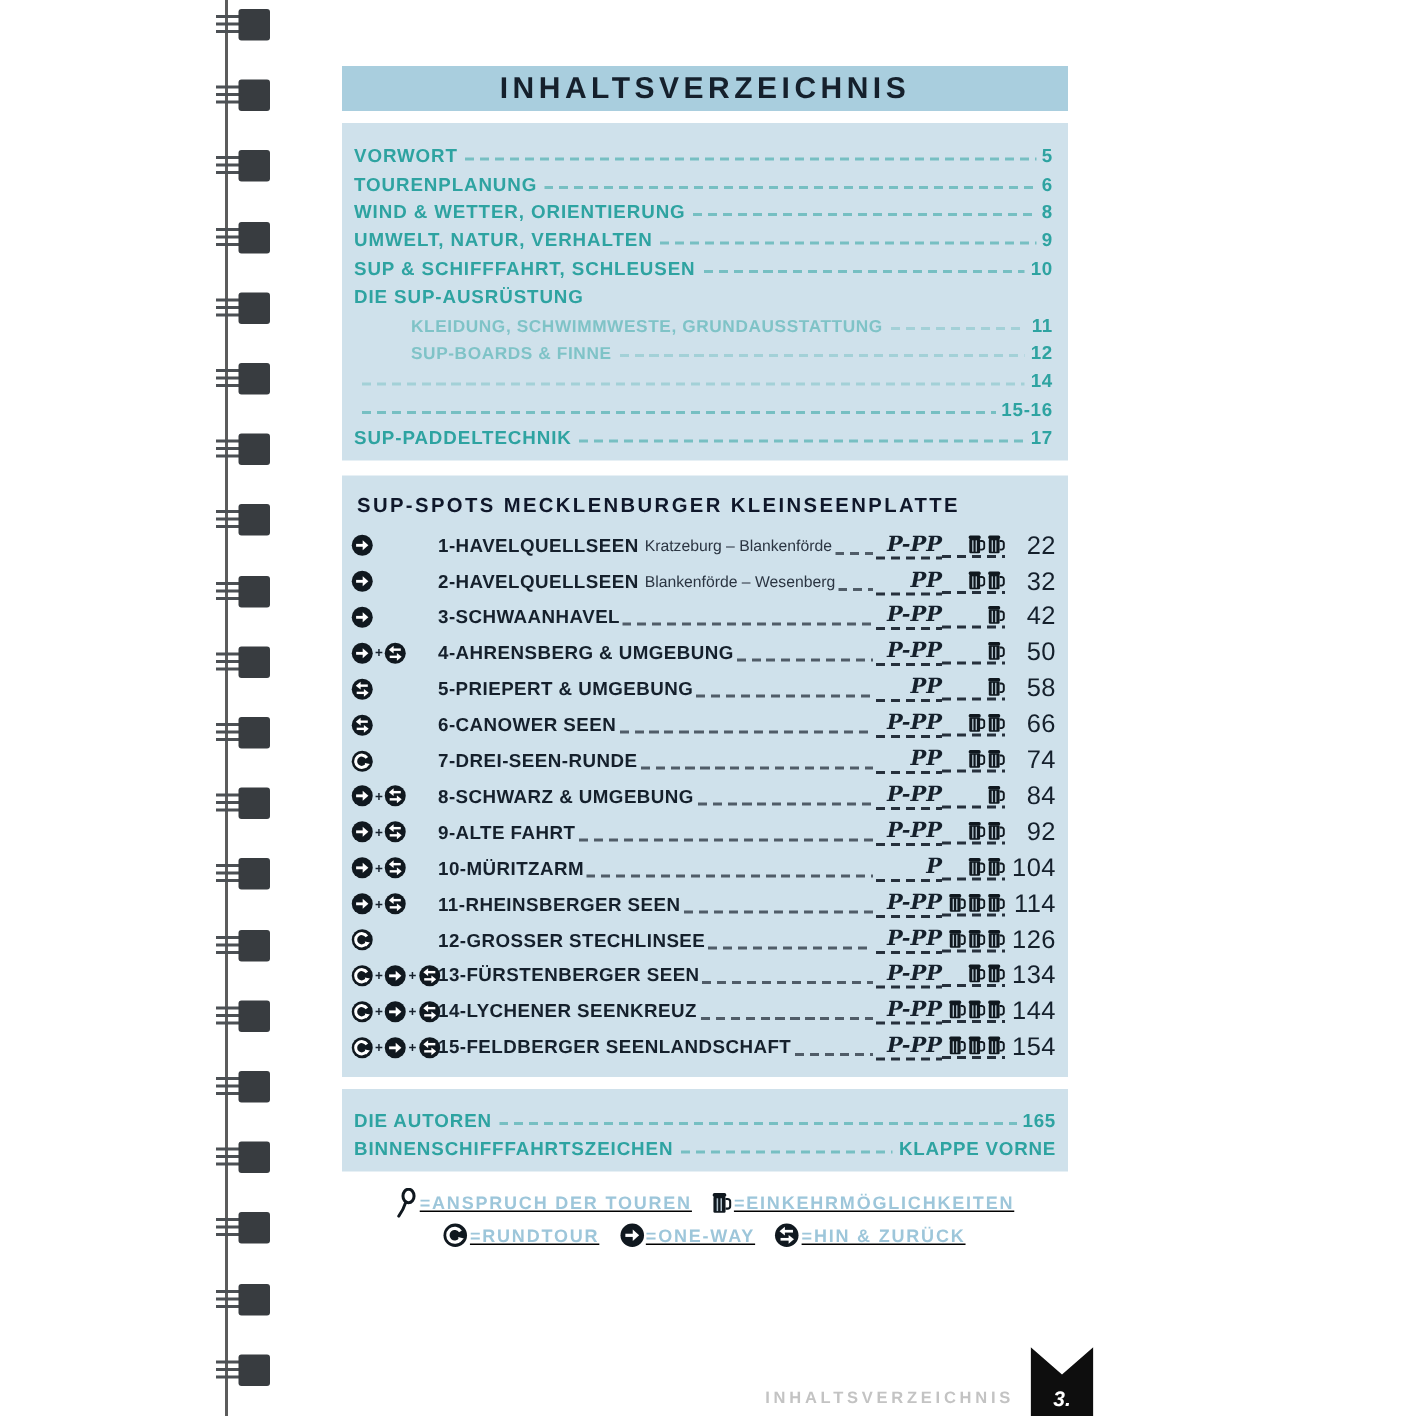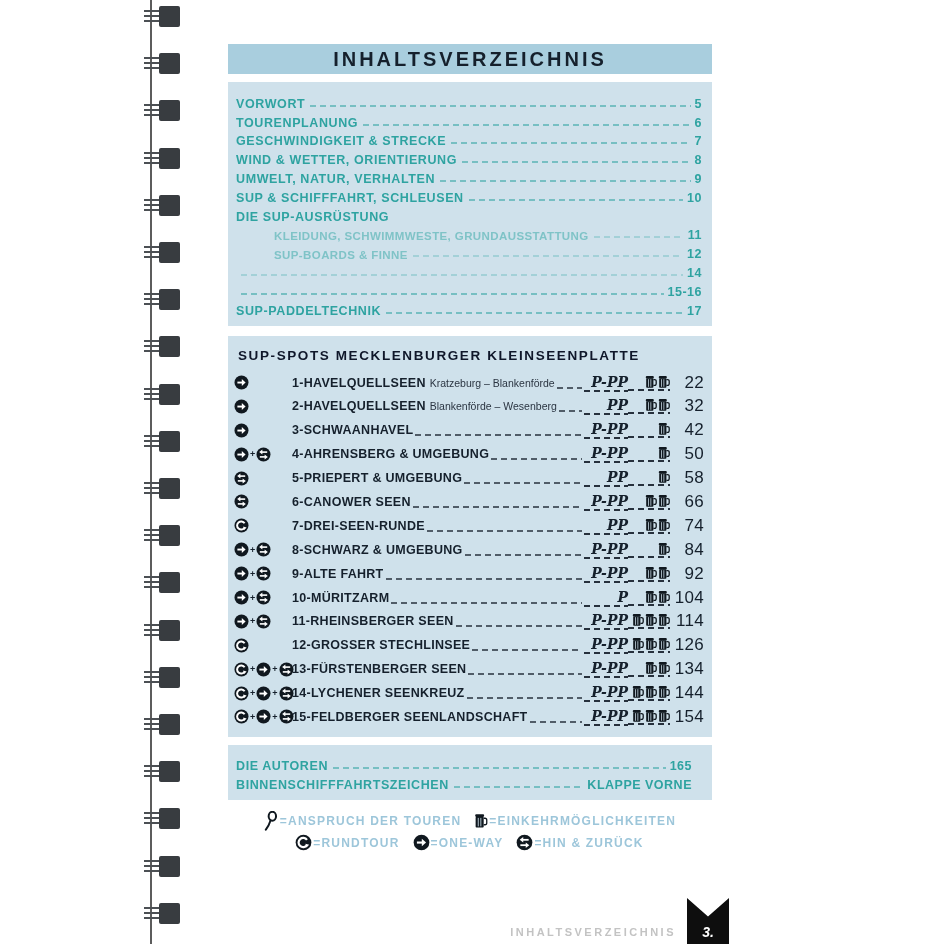--- a/index.html
+++ b/index.html
@@ -47,24 +47,24 @@
     background:repeating-linear-gradient(90deg,#26303c 0 6px,transparent 6px 10px); opacity:.75; }
   .tour .rating { font-family:"DejaVu Serif", serif; font-style:italic; font-weight:bold; font-size:14px;
     color:#15202c; min-width:44px; text-align:right; flex:none; padding-bottom:2px;
     background:repeating-linear-gradient(90deg,#26303c 0 6px,transparent 6px 10px) left bottom / 100% 2px no-repeat; }
   .tour .mugs { width:42px; flex:none; display:flex; justify-content:flex-end; align-items:flex-end; padding-bottom:2px;
     background:repeating-linear-gradient(90deg,#26303c 0 6px,transparent 6px 10px) left bottom / 100% 2px no-repeat; }
   .tour .mug { display:inline-flex; margin-left:1px; }
   .tour .pg { width:34px; flex:none; text-align:right; font-weight:normal; font-size:17px; color:#15202c; letter-spacing:.3px; }
 
   
-  .box3 { margin-top:8px; padding:9px 20px 8px 8px; }
+  .box3 { margin-top:8px; padding:9px 8px 8px 8px; }
 
   
-  .legend { margin-top:10px; }
+  .legend { margin-top:10px;text-decoration:underline; }
   .legend-line { display:flex; justify-content:center; align-items:center; height:22px; }
   .lg-item { display:flex; align-items:center; margin:0 7px; }
   .lg-icon { display:inline-flex; margin-right:2px; }
   .lg-icon svg { display:block; transform:scale(1.12); transform-origin:center; }
   .lg-label { font-size:12px; font-weight:bold; letter-spacing:1.2px; color:#9dc6da; white-space:nowrap; }
 
   
   .footer-label { position:absolute; right:268px; bottom:6px; font-size:11px; letter-spacing:2.5px;
     color:#c3c3c3; font-weight:bold; }
   .page-tab { position:absolute; right:215px; bottom:0; width:42px; height:46px; background:#0e0e0e;
@@ -208,25 +208,20 @@
   <div class="box box1" id="toc-box">
       <div class="t-row">
     <span class="lbl">VORWORT</span>
     <span class="leader"></span>
     <span class="pg">5</span>
   </div>
       <div class="t-row">
     <span class="lbl">TOURENPLANUNG</span>
     <span class="leader"></span>
     <span class="pg">6</span>
-  </div>
-      <div class="t-row">
-    <span class="lbl">GESCHWINDIGKEIT &amp; STRECKE</span>
-    <span class="leader"></span>
-    <span class="pg">7</span>
   </div>
       <div class="t-row">
     <span class="lbl">WIND &amp; WETTER, ORIENTIERUNG</span>
     <span class="leader"></span>
     <span class="pg">8</span>
   </div>
       <div class="t-row">
     <span class="lbl">UMWELT, NATUR, VERHALTEN</span>
     <span class="leader"></span>
     <span class="pg">9</span>

